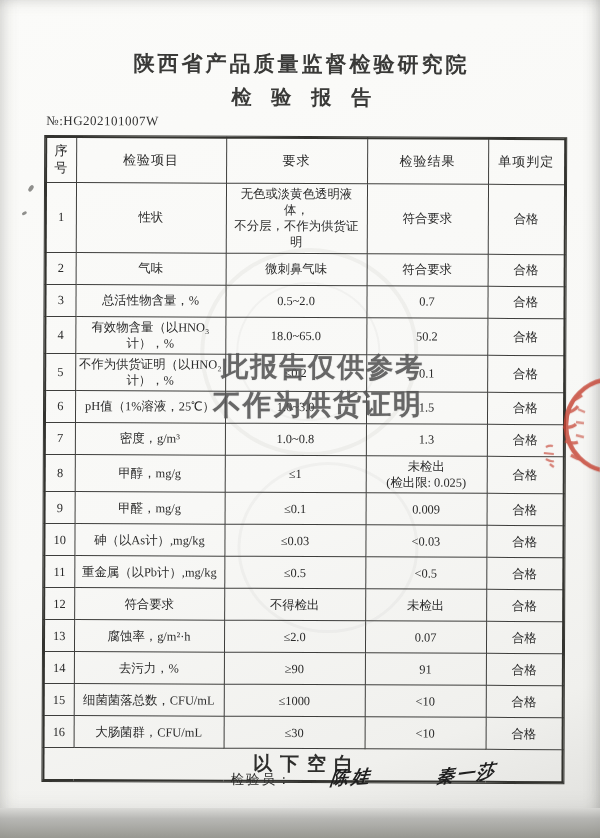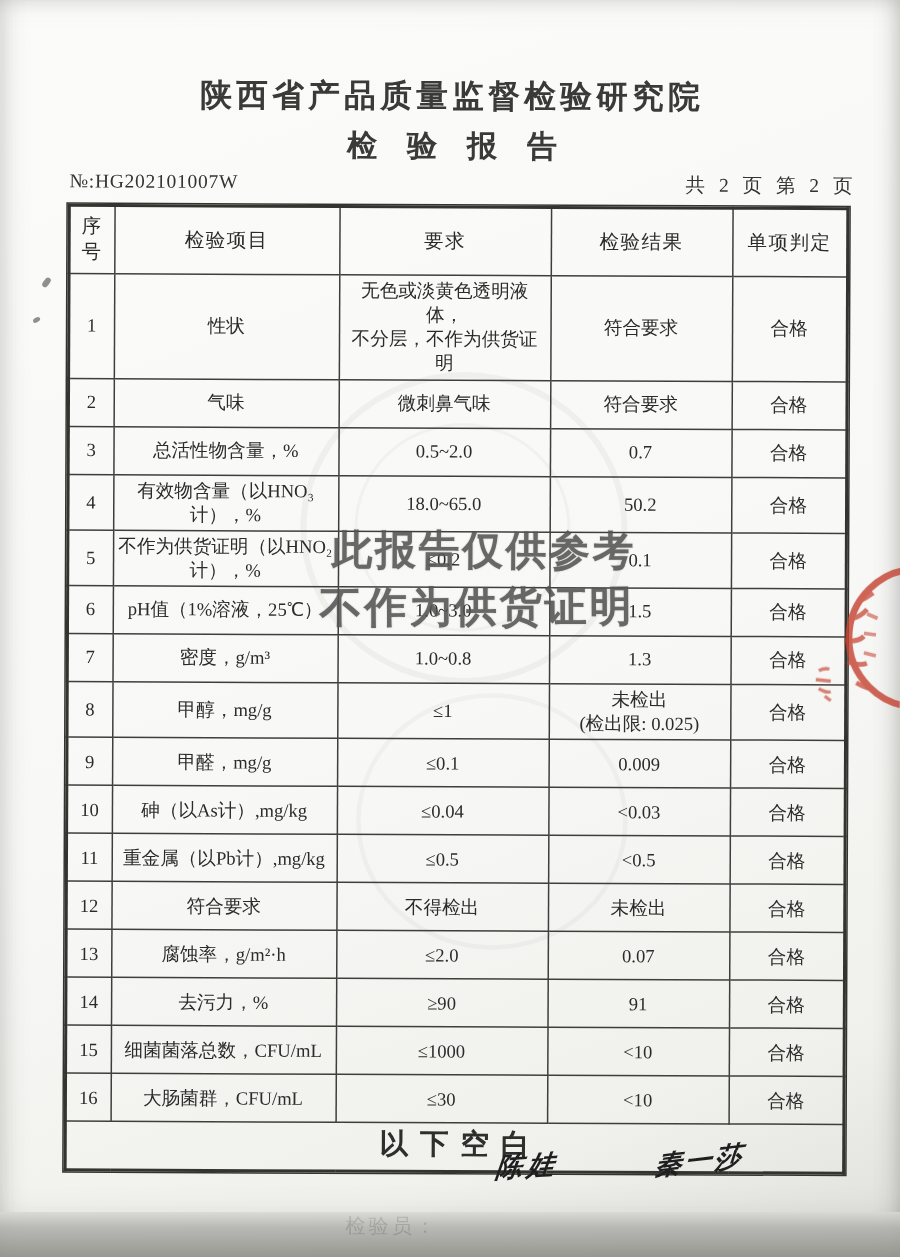--- a/index.html
+++ b/index.html
@@ -62,42 +62,41 @@
   .wm2{left:213px;top:386px;font-size:28px;letter-spacing:2px;transform:rotate(-.6deg);}
   
   .ghost{position:absolute;border-radius:50%;pointer-events:none;}
   .g1{left:200px;top:248px;width:210px;height:200px;border:4px solid rgba(140,140,138,.09);}
   .g2{left:238px;top:462px;width:175px;height:165px;border:3px solid rgba(140,140,138,.07);}
   .g3{left:236px;top:282px;width:140px;height:135px;border:2px solid rgba(140,140,138,.07);}
   
   .seal{position:absolute;left:538px;top:366px;width:62px;height:122px;pointer-events:none;}
   
   .sig-row{position:absolute;left:0;top:765px;width:100%;font-size:13.5px;color:#2f2f2d;}
-  .sig-label{position:absolute;left:232px;top:6px;letter-spacing:2px;margin-top:38px;}
+  .sig-label{position:absolute;left:232px;top:6px;letter-spacing:2px;}
   .sig-name{position:absolute;font-size:18px;font-weight:bold;font-style:italic;color:#1f1f1f;
             font-family:"DejaVu Sans",sans-serif;}
   .sig1{left:332px;top:0;transform:rotate(-4deg) skewX(-10deg);letter-spacing:3px;}
   .sig2{left:438px;top:-4px;transform:rotate(-7deg) skewX(-12deg);letter-spacing:2px;}
   
   .speck{position:absolute;background:#8f8f8c;border-radius:40%;}
   .s1{left:28px;top:186px;width:4px;height:7px;transform:rotate(35deg);}
   .s2{left:22px;top:212px;width:3px;height:5px;transform:rotate(60deg);}
 </style>
 </head>
 <body>
 
 <div class="photo">
   <div class="sheet">
 
     <div class="org">陕西省产品质量监督检验研究院</div>
     <div class="doc-title">检验报告</div>
 
     <div class="meta">
       <span class="no">№:HG202101007W</span>
-      <span class="pages">共 2 页 第 2 页</span>
     </div>
 
     <div class="ghost g1"></div>
     <div class="ghost g2"></div>
     <div class="ghost g3"></div>
 
     <table class="report">
       <colgroup>
         <col style="width:30px">
           <col style="width:150px">
@@ -178,21 +177,21 @@
           <tr>
         <td>9</td>
         <td>甲醛，mg/g</td>
         <td>≤0.1</td>
         <td>0.009</td>
         <td>合格</td>
       </tr>
           <tr>
         <td>10</td>
         <td>砷（以As计）,mg/kg</td>
-        <td>≤0.04</td>
+        <td>≤0.03</td>
         <td>&lt;0.03</td>
         <td>合格</td>
       </tr>
           <tr>
         <td>11</td>
         <td>重金属（以Pb计）,mg/kg</td>
         <td>≤0.5</td>
         <td>&lt;0.5</td>
         <td>合格</td>
       </tr>

